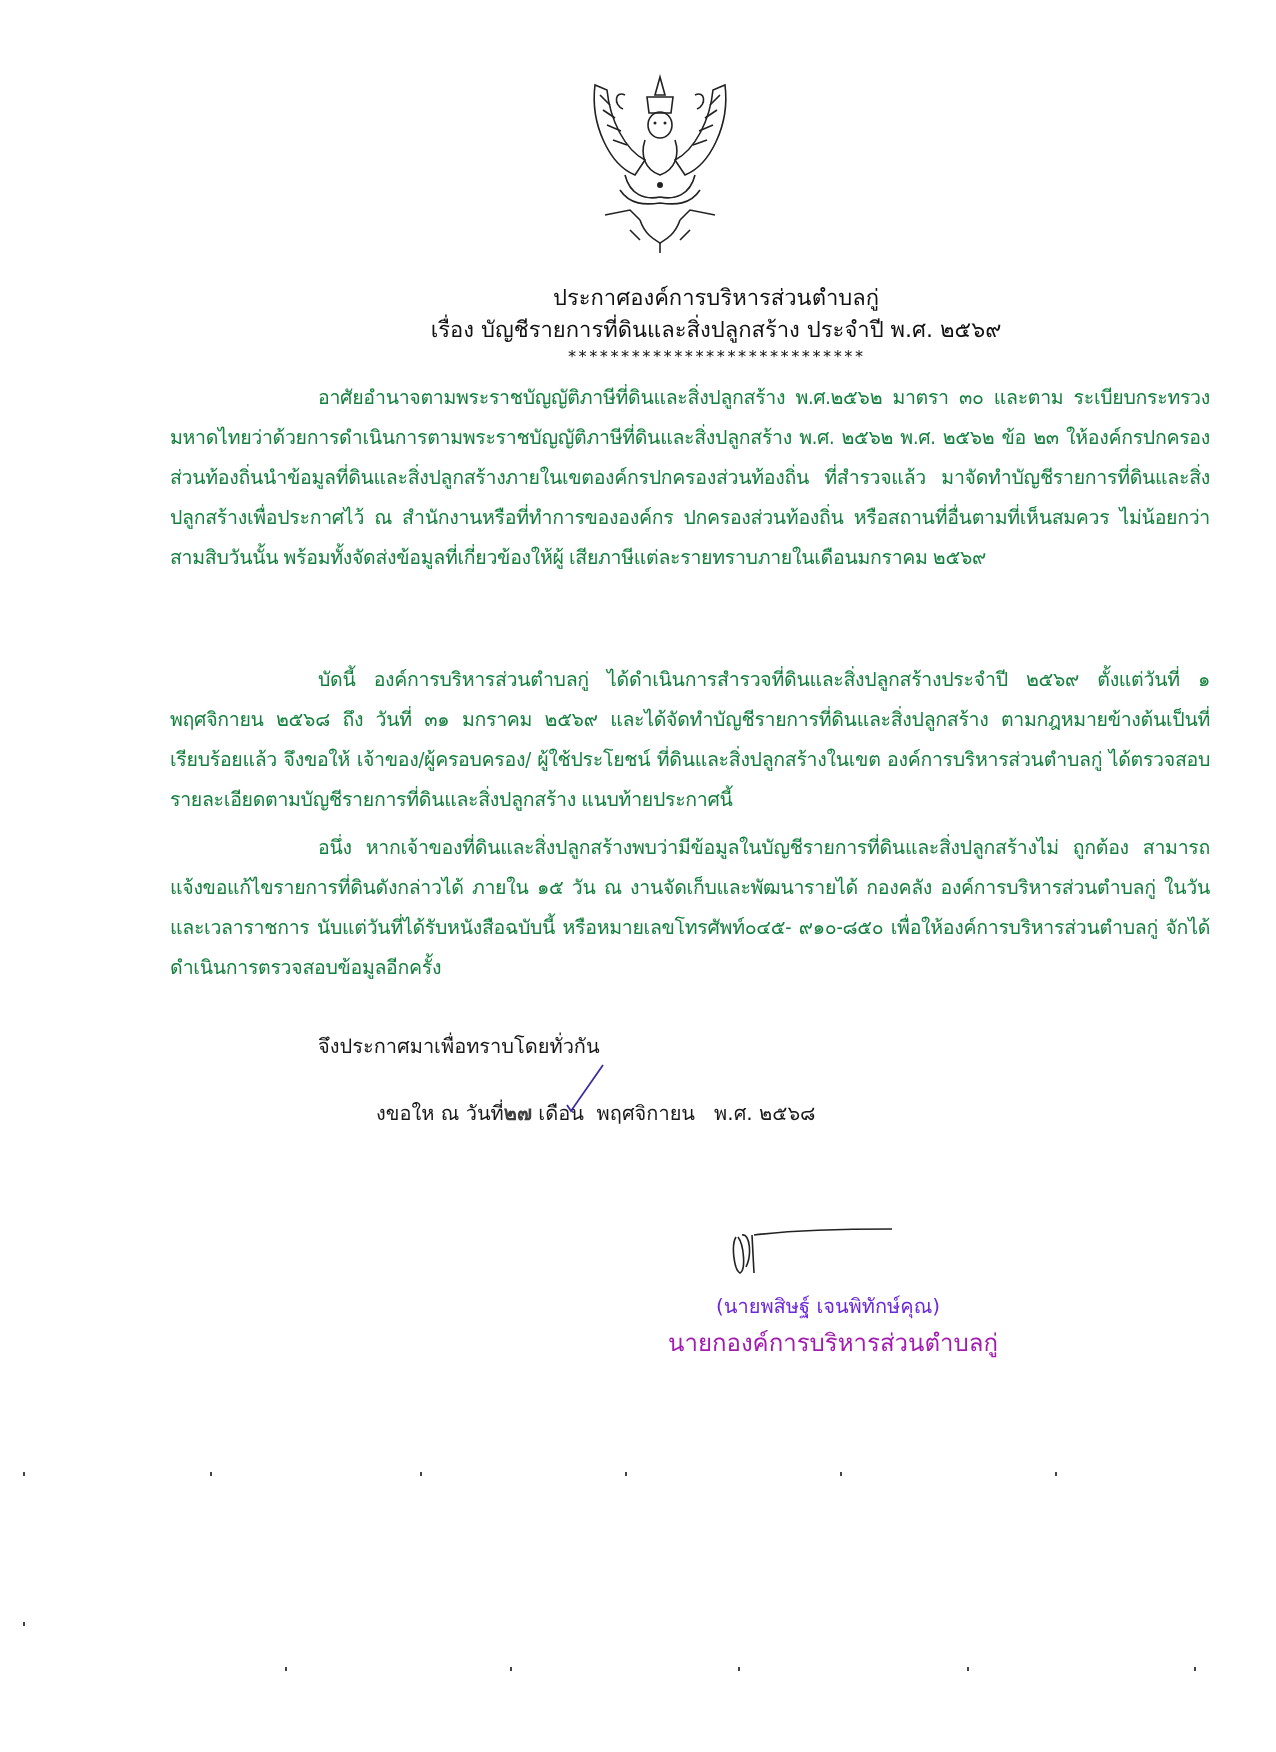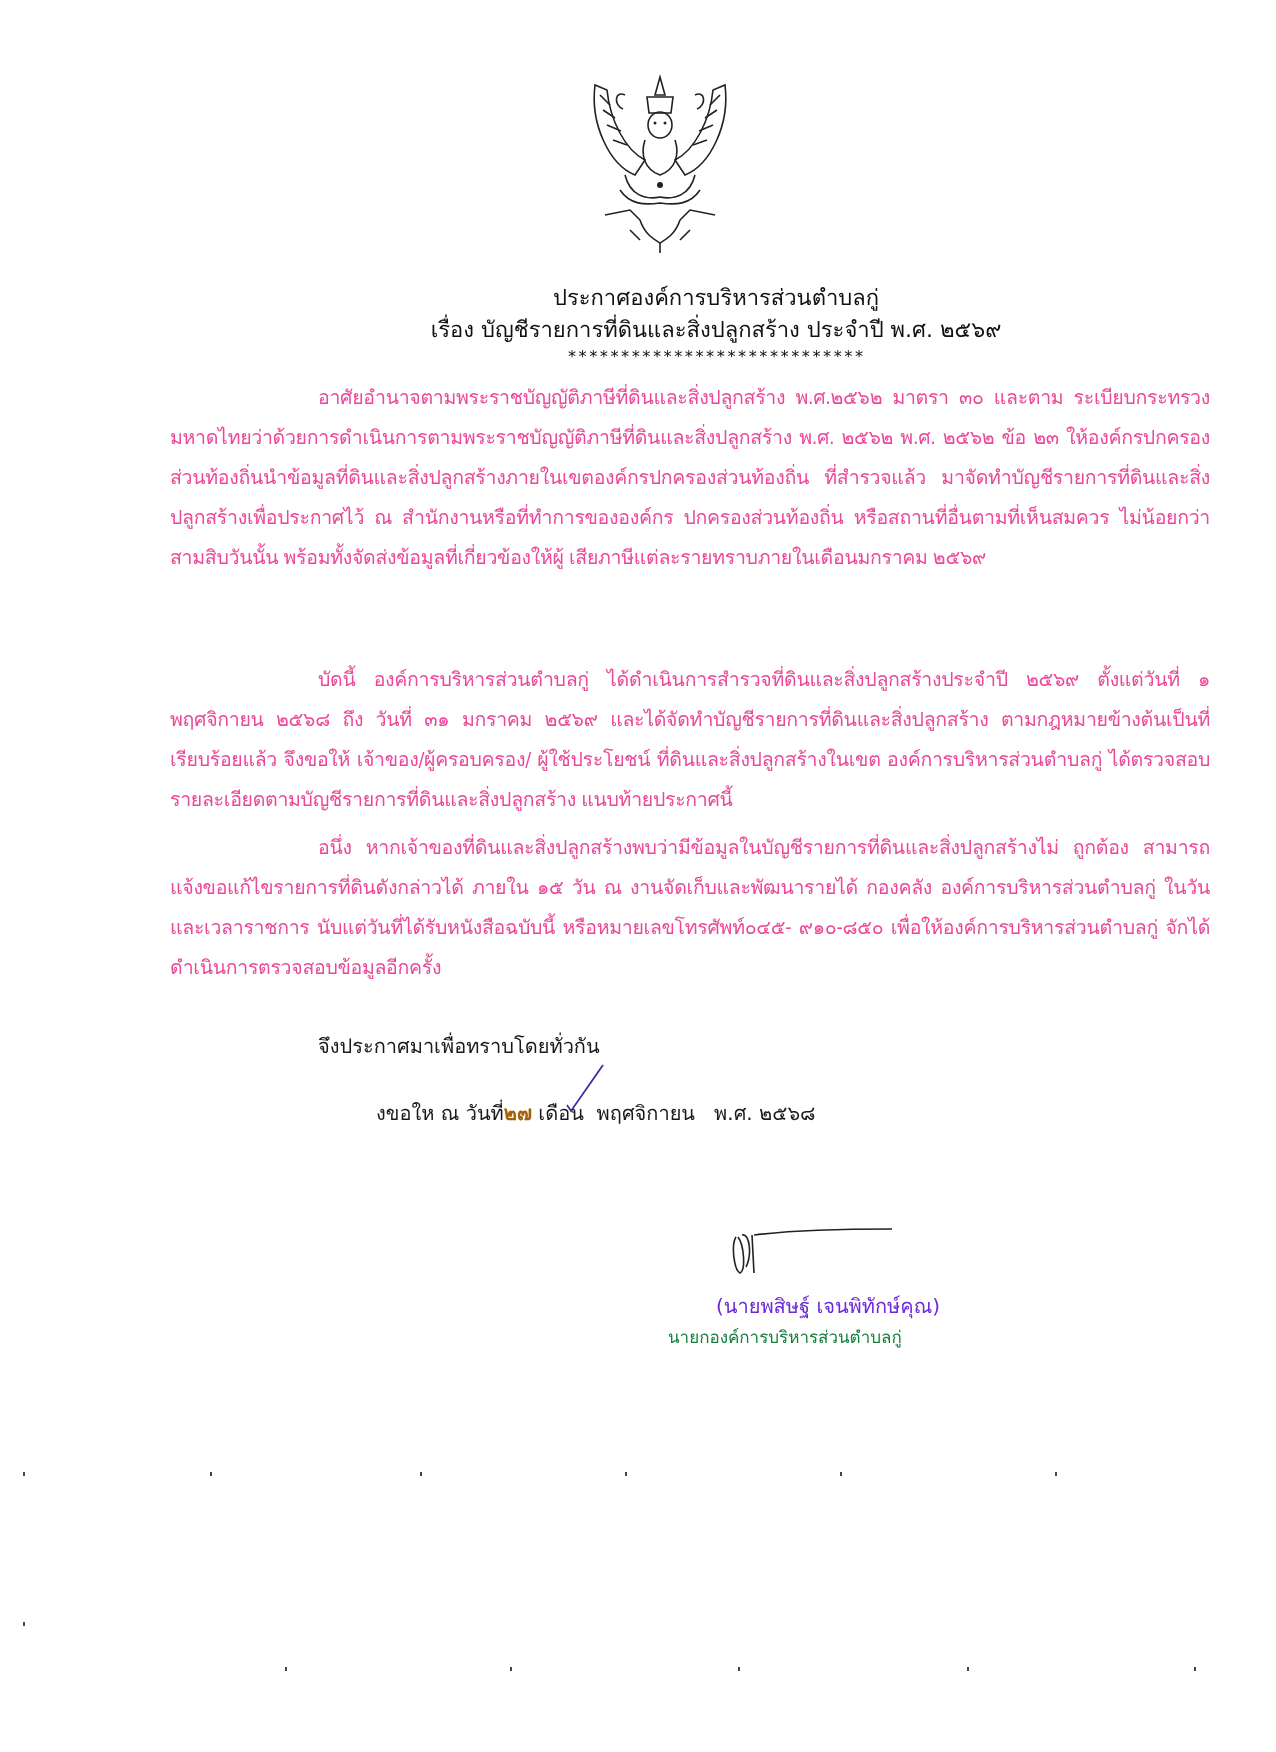--- a/index.html
+++ b/index.html
@@ -9,35 +9,35 @@
       color: #111;
     }
     .page { position: absolute; left: 0; top: 0; width: 1080px; height: 1752px; background: #fff; }
     .emblem { position: absolute; left: 585px; top: 65px; width: 150px; height: 190px; }
     .title { position: absolute; left: 0; width: 1276px; text-align: center; font-size: 22px; color: #111; }
     .title.l1 { top: 280px; left: 78px; }
     .title.l2 { top: 312px; left: 78px; }
     .title.stars { top: 347px; left: 78px; font-size: 16px; letter-spacing: 1px; font-family: "DejaVu Sans Mono", monospace; }
     .para {
       position: absolute; left: 170px; width: 1040px; font-size: 19.5px; line-height: 40px;
-      text-align: justify; text-align-last: left; color: #ec4899;
+      text-align: justify; text-align-last: left; color: #15803d;
       font-family: "DejaVu Sans Condensed", "DejaVu Sans", sans-serif; letter-spacing: -0.3px;
     }
     .para .indent { display: inline-block; width: 148px; }
     .p1 { top: 378px; }
     .p2 { top: 660px; }
     .p3 { top: 828px; }
     .line { position: absolute; font-size: 20px; color: #1a1a1a; }
     .closing { left: 318px; top: 1030px; text-align: center; }
     .dateline { left: 376px; top: 1097px; }
-    .handwritten { color: #a16207; font-weight: bold; font-size: 20px; position: relative; }
+    .handwritten { color: #404040; font-weight: bold; font-size: 20px; position: relative; }
     .check { position: absolute; left: 565px; top: 1063px; width: 40px; height: 50px; }
     .signature { position: absolute; left: 726px; top: 1225px; width: 170px; height: 50px; }
     .signer-name { position: absolute; left: 716px; top: 1290px; font-size: 20px; color: #6d28d9; }
-    .signer-title { position: absolute; left: 668px; top: 1323px; font-size: 17px; color: #15803d; }
+    .signer-title { position: absolute; left: 668px; top: 1323px; font-size: 24px; color: #a21caf; }
     .speck { position: absolute; width: 2px; height: 4px; background: #444; }
   </style>
 </head>
 <body>
 
 <div class="page">
 
   <svg class="emblem" viewBox="0 0 150 190">
     <g fill="none" stroke="#222" stroke-width="1.6">
       <path d="M10 20 C5 60 25 100 50 110 L60 95 C40 85 25 55 22 25 Z"></path>

